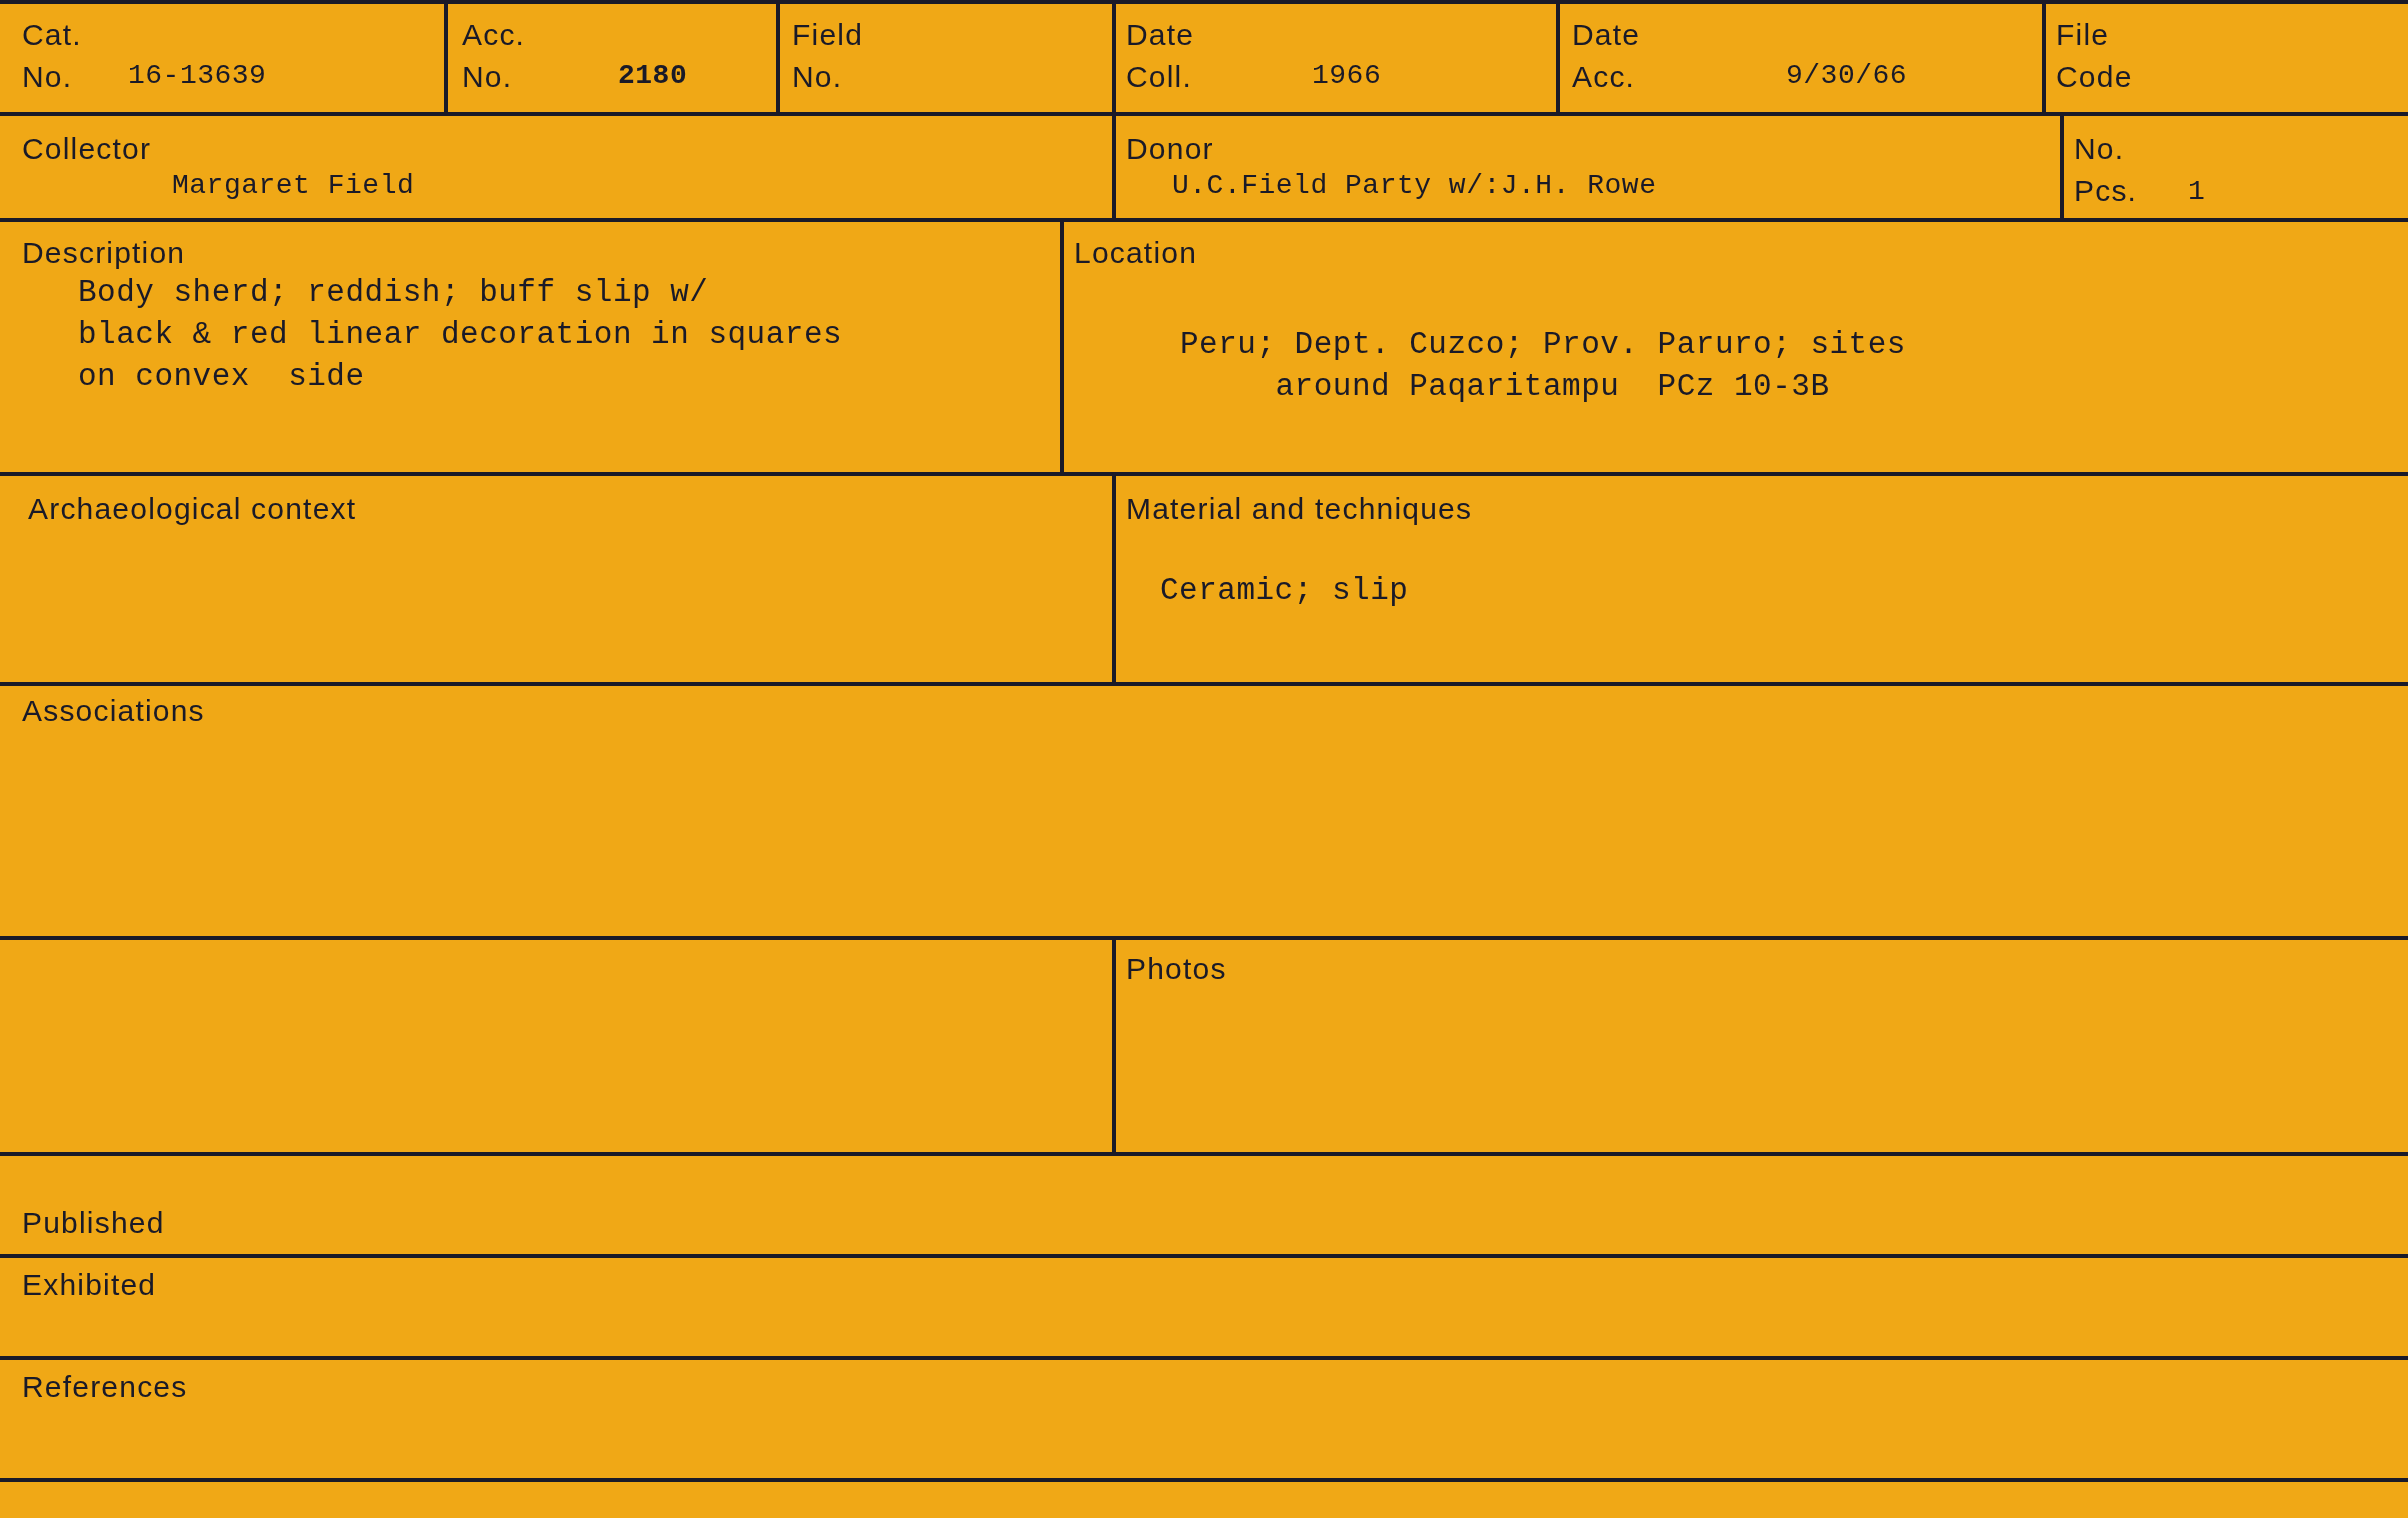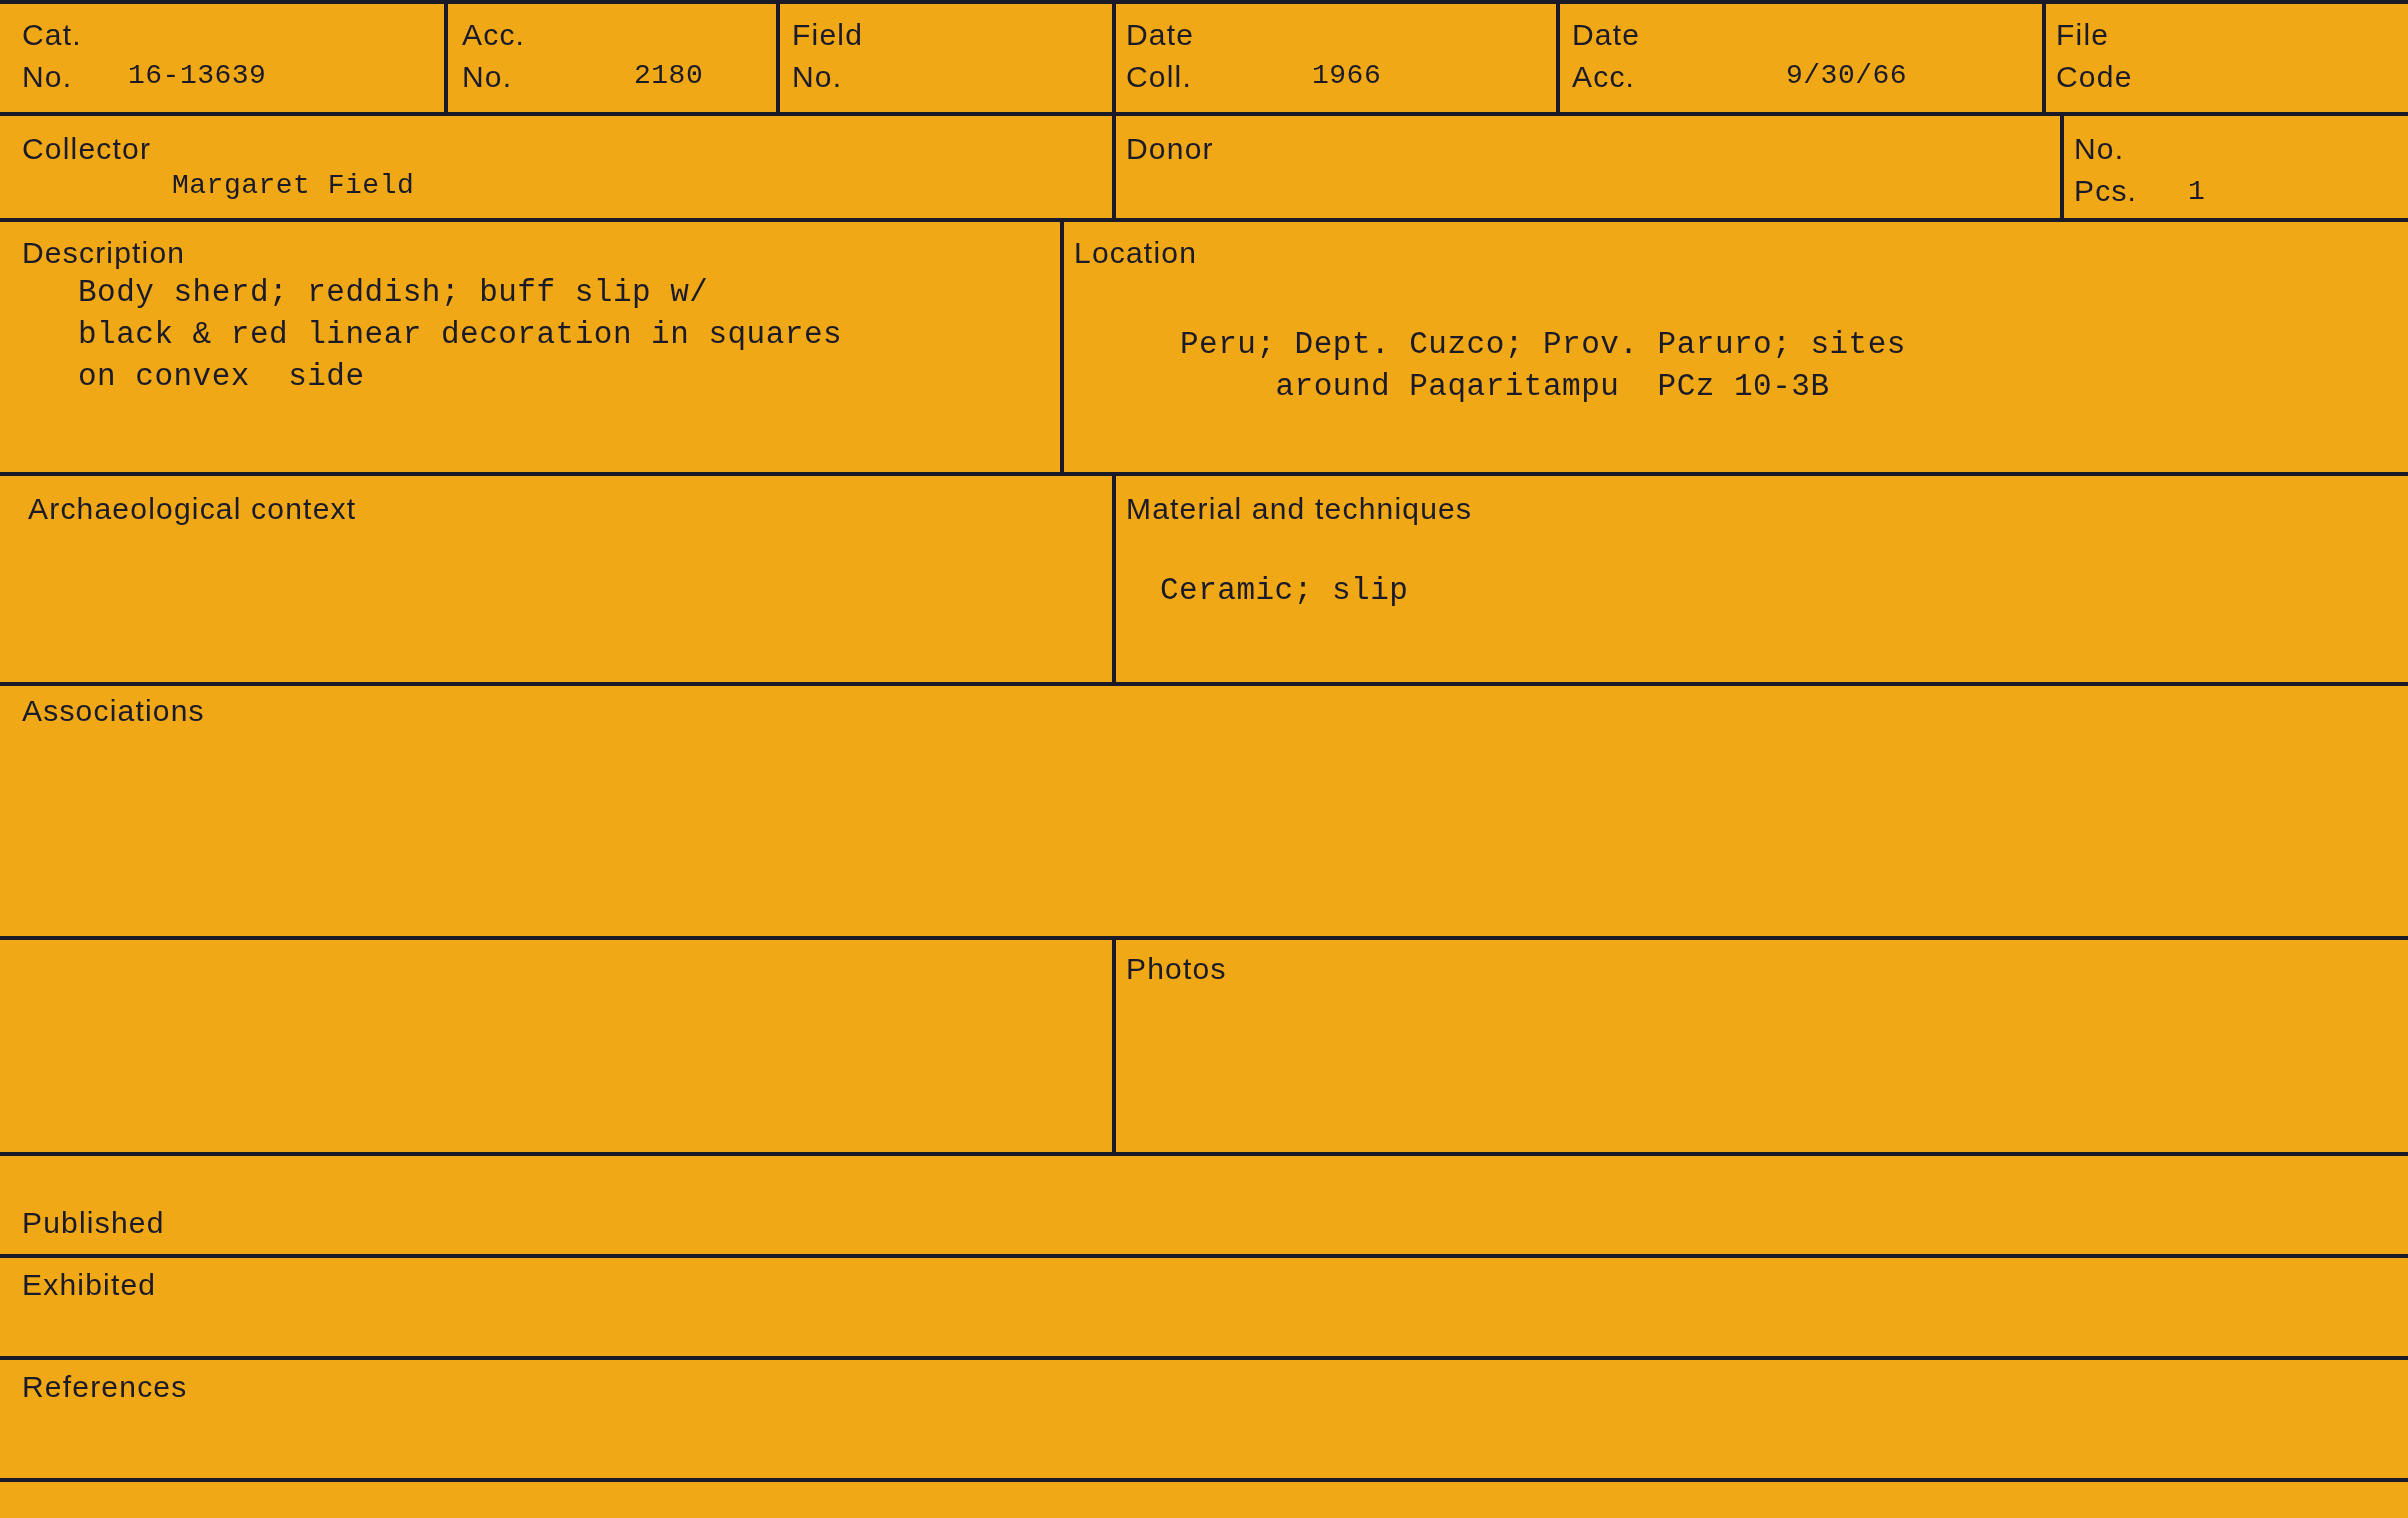--- a/index.html
+++ b/index.html
@@ -94,21 +94,21 @@
   <div class="vline" style="left:1112px; top:472px; height:210px;"></div>
 
   <div class="vline" style="left:1112px; top:936px; height:216px;"></div>
 
   <div class="lbl" style="left:22px;  top:14px;">Cat.
 No.</div>
   <div class="val" style="left:128px; top:56px;">16-13639</div>
 
   <div class="lbl" style="left:462px; top:14px;">Acc.
 No.</div>
-  <div class="val" style="left:634px; top:56px;">2180</div>
+  <div class="val" style="left:618px; top:56px;font-weight:bold;">2180</div>
 
   <div class="lbl" style="left:792px; top:14px;">Field
 No.</div>
   <div class="val" style="left:950px; top:56px;"></div>
 
   <div class="lbl" style="left:1126px;top:14px;">Date
 Coll.</div>
   <div class="val" style="left:1312px;top:56px;">1966</div>
 
   <div class="lbl" style="left:1572px;top:14px;">Date
@@ -116,20 +116,21 @@
   <div class="val" style="left:1754px;top:56px;margin-left:32px;">9/30/66</div>
 
   <div class="lbl" style="left:2056px;top:14px;">File
 Code</div>
   <div class="val" style="left:2200px;top:56px;"></div>
 
   <div class="lbl" style="left:22px;  top:128px;">Collector</div>
   <div class="val" style="left:172px; top:166px;">Margaret Field</div>
 
   <div class="lbl" style="left:1126px;top:128px;">Donor</div>
+  <div class="val" style="left:1172px;top:166px;">U.C.Field Party w/:J.H. Rowe</div>
 
   <div class="lbl" style="left:2074px;top:128px;">No.
 Pcs.</div>
   <div class="val" style="left:2188px;top:172px;">1</div>
 
   <div class="lbl" style="left:22px;  top:232px;">Description</div>
   <div class="val-multi" style="left:78px; top:272px;">Body sherd; reddish; buff slip w/
 black &amp; red linear decoration in squares
 on convex  side</div>
 

